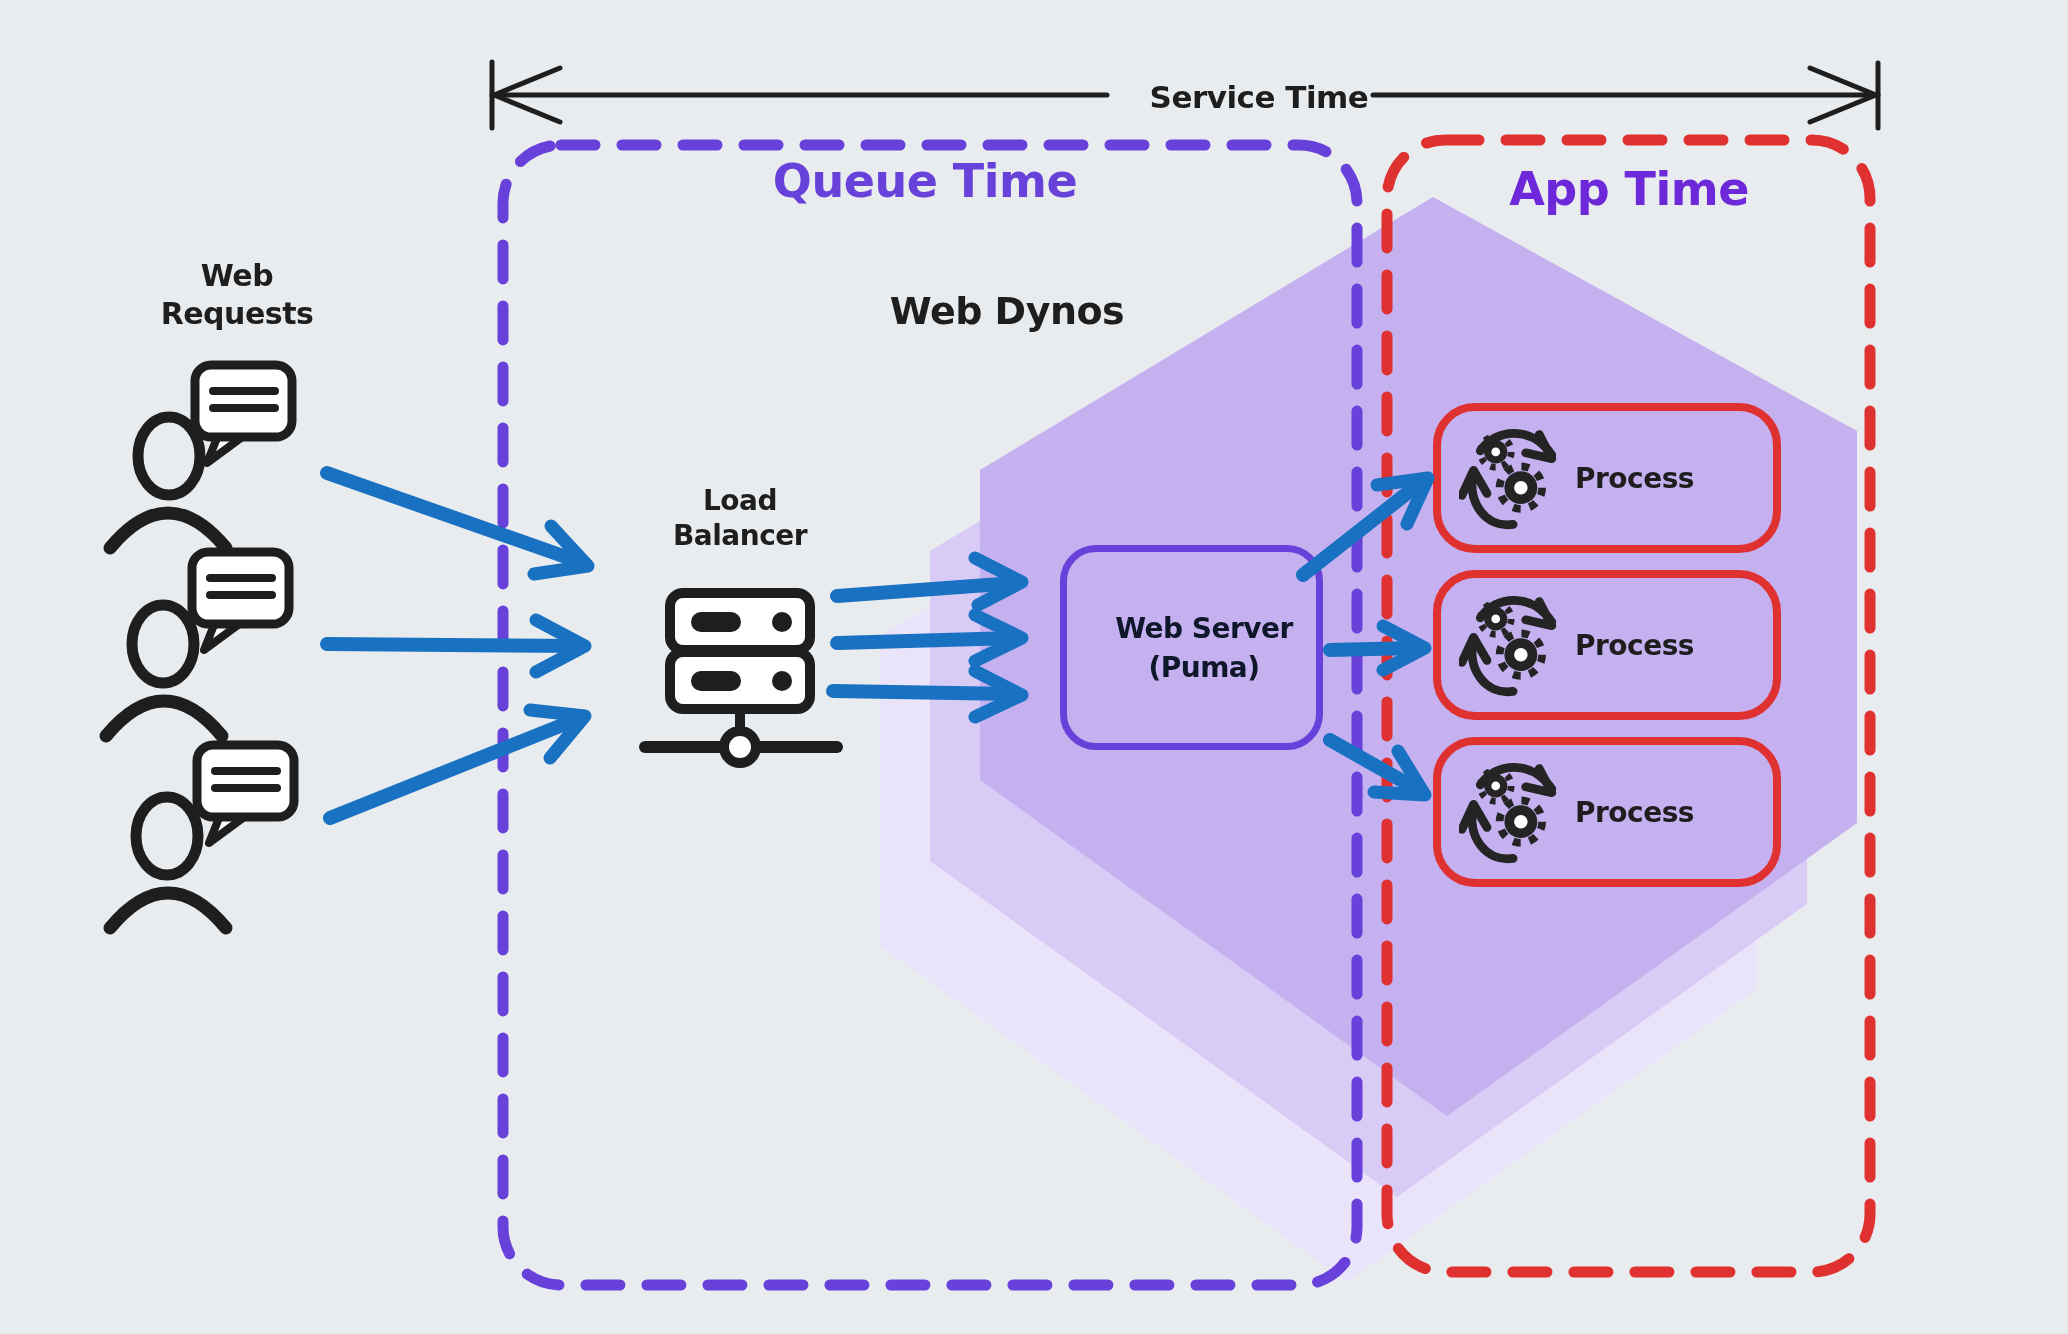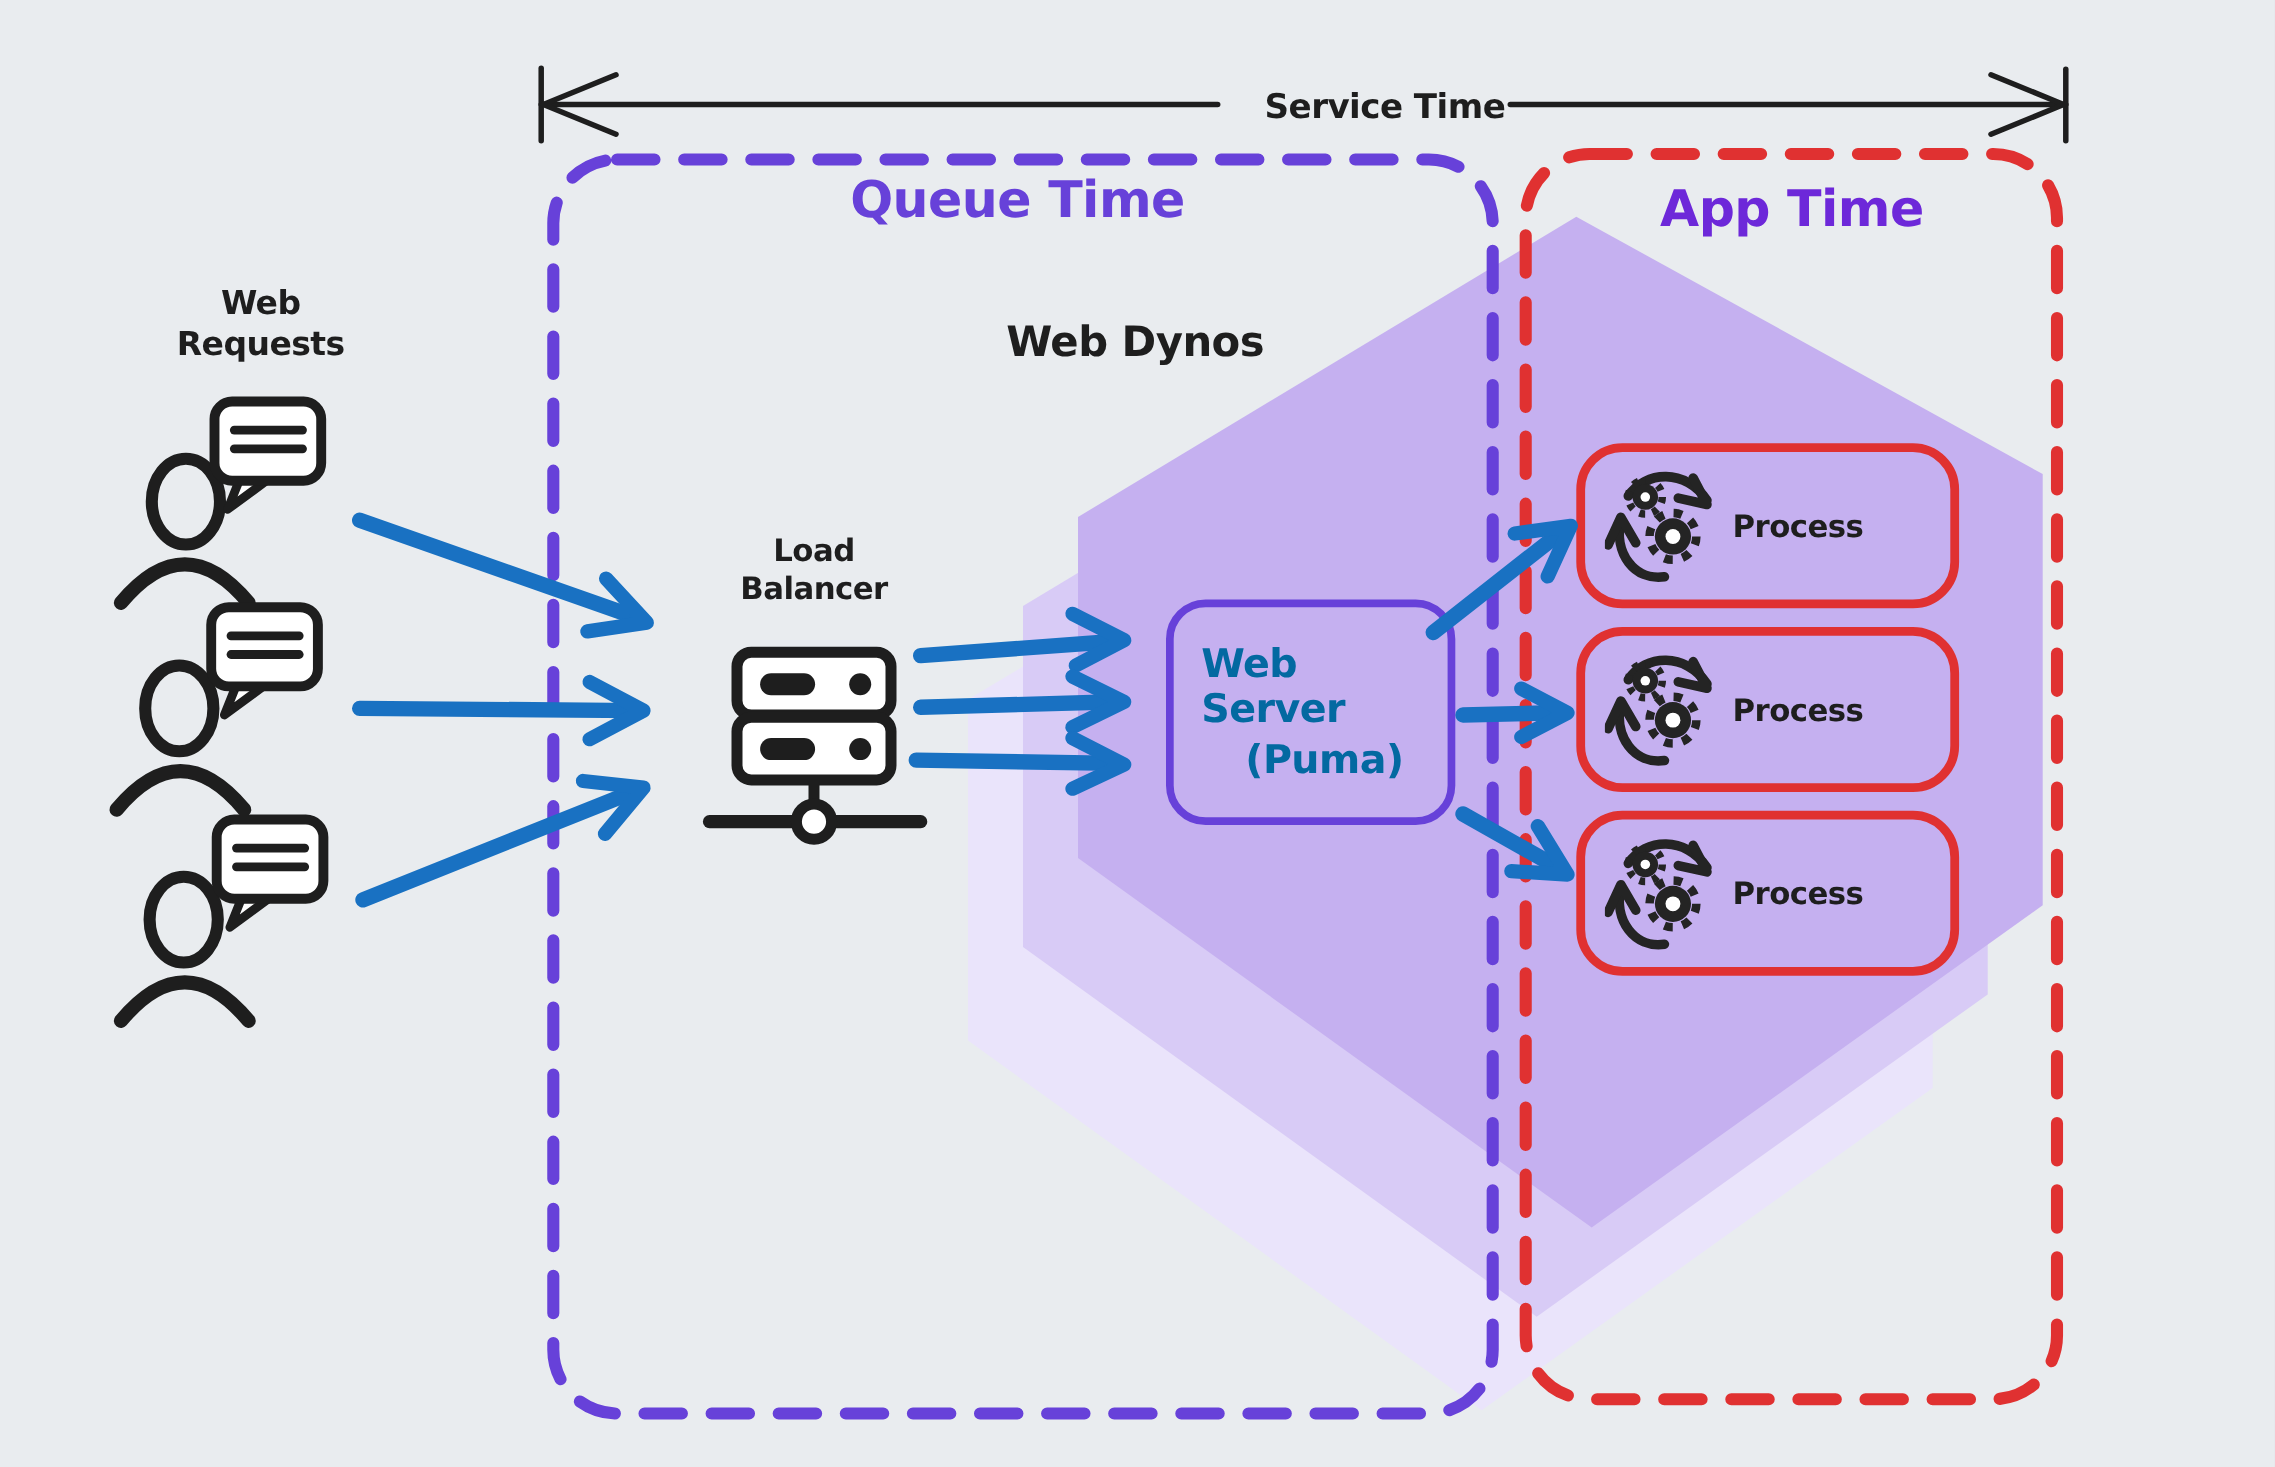--- a/index.html
+++ b/index.html
@@ -26,21 +26,21 @@
   .app-time-label{font-size:46px;color:#6d28d9;}
   .web-dynos-label{font-size:38px;}
   .web-requests-label{font-size:30px;line-height:38px;}
   .lb-label{font-size:28px;line-height:35px;}
   .box{position:absolute;box-sizing:border-box;background:transparent;}
   .web-server-box{
     left:1060px;top:545px;width:263px;height:205px;
     border:7px solid #6741d9;border-radius:36px;
     display:flex;flex-direction:column;align-items:center;justify-content:center;gap:6px;
   }
-  .web-server-box .ln{font-size:36px;font-weight:700;color:#0369a1;letter-spacing:-0.5px;margin-left:25px;}
+  .web-server-box .ln{font-size:28px;font-weight:700;color:#0f172a;letter-spacing:-0.5px;margin-left:25px;}
   .process-box{
     left:1433px;width:348px;height:150px;
     border:8px solid #e03131;border-radius:42px;
     display:flex;align-items:center;padding-left:18px;
   }
   .process-box .plabel{
     flex:1;text-align:left;padding-right:14px;
     font-size:28px;font-weight:700;color:#1e1e1e;letter-spacing:-0.5px;
   }
   .pb1{top:403px;} .pb2{top:570px;} .pb3{top:737px;}
@@ -232,21 +232,21 @@
       </g>
     </g>
   </svg>
 
   <div class="lbl service-time-label" style="left:1259px;top:97px;">Service Time</div>
 
   <div class="lbl queue-time-label" style="left:925px;top:181px;">Queue Time</div>
 
   <div class="lbl app-time-label" style="left:1629px;top:189px;">App Time</div>
 
-  <div class="lbl web-dynos-label" style="left:1032px;top:311px;">Web Dynos</div>
+  <div class="lbl web-dynos-label" style="left:1007px;top:311px;">Web Dynos</div>
 
   <div class="lbl web-requests-label" style="left:237px;top:295px;">
     <span class="ln">Web</span>
     <span class="ln">Requests</span>
   </div>
 
   <div class="lbl lb-label" style="left:740px;top:518px;">
     <span class="ln">Load</span>
     <span class="ln">Balancer</span>
   </div>

